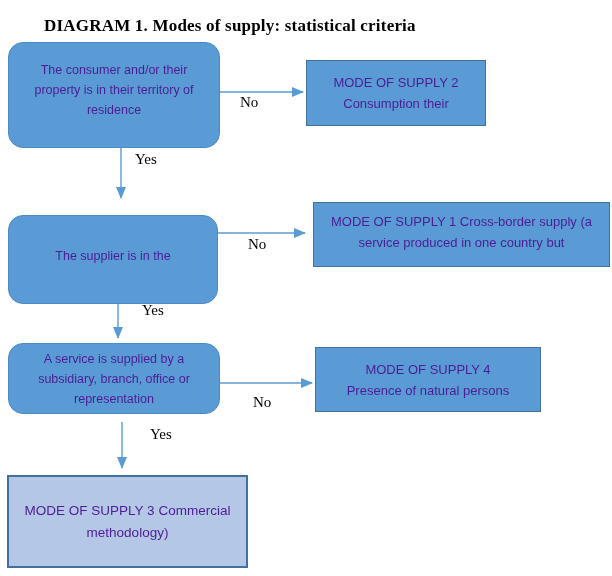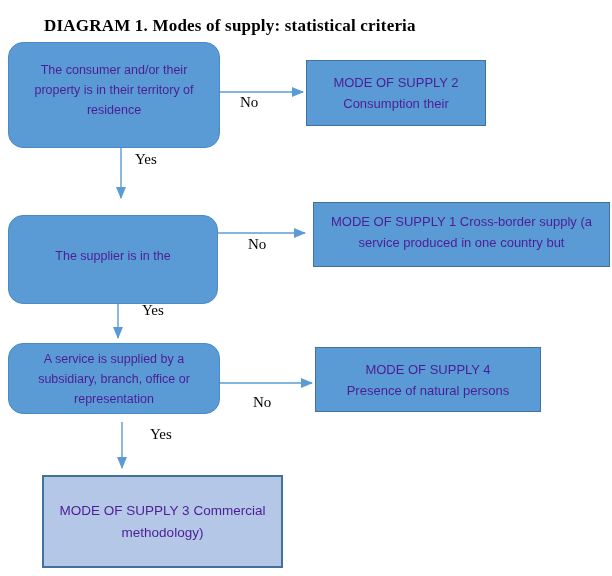--- a/index.html
+++ b/index.html
@@ -33,21 +33,21 @@
     font-size:12.5px;line-height:20px;
   }
   .rect{
     background:var(--blue);
     border:1.5px solid var(--blue-dark);
     font-size:13px;line-height:21px;
   }
   .light{
     background:var(--light);
     border:2px solid var(--blue-dark);
-    font-size:13.5px;line-height:22px;margin-left:35px;
+    font-size:13.5px;line-height:22px;
   }
   #boxA{left:8px;top:42px;width:212px;height:106px;padding-bottom:10px;}
   #boxB{left:8px;top:203px;width:210px;height:89px;padding-bottom:8px;margin-top:12px;}
   #boxC{left:8px;top:343px;width:212px;height:71px;}
   #boxR2{left:306px;top:60px;width:180px;height:66px;}
   #boxR1{left:313px;top:202px;width:297px;height:65px;padding-bottom:6px;}
   #boxR4{left:315px;top:347px;width:226px;height:65px;}
   #boxR3{left:7px;top:475px;width:241px;height:93px;}
   .lbl{
     position:absolute;

